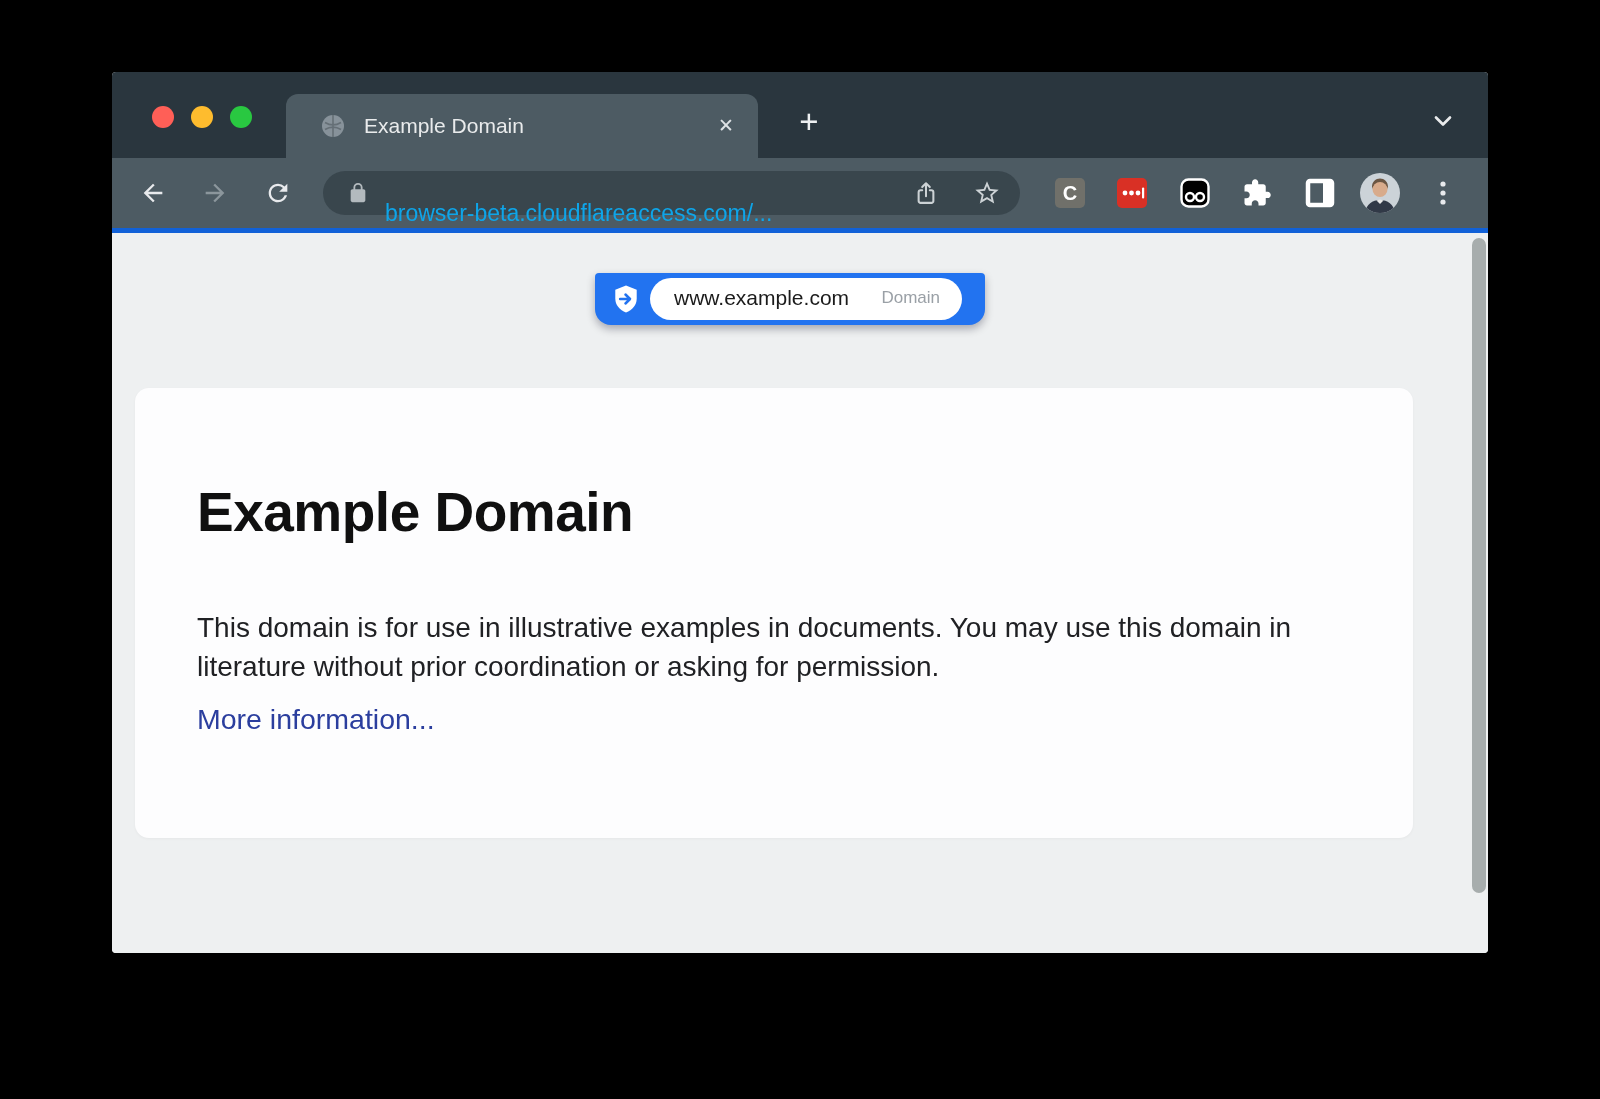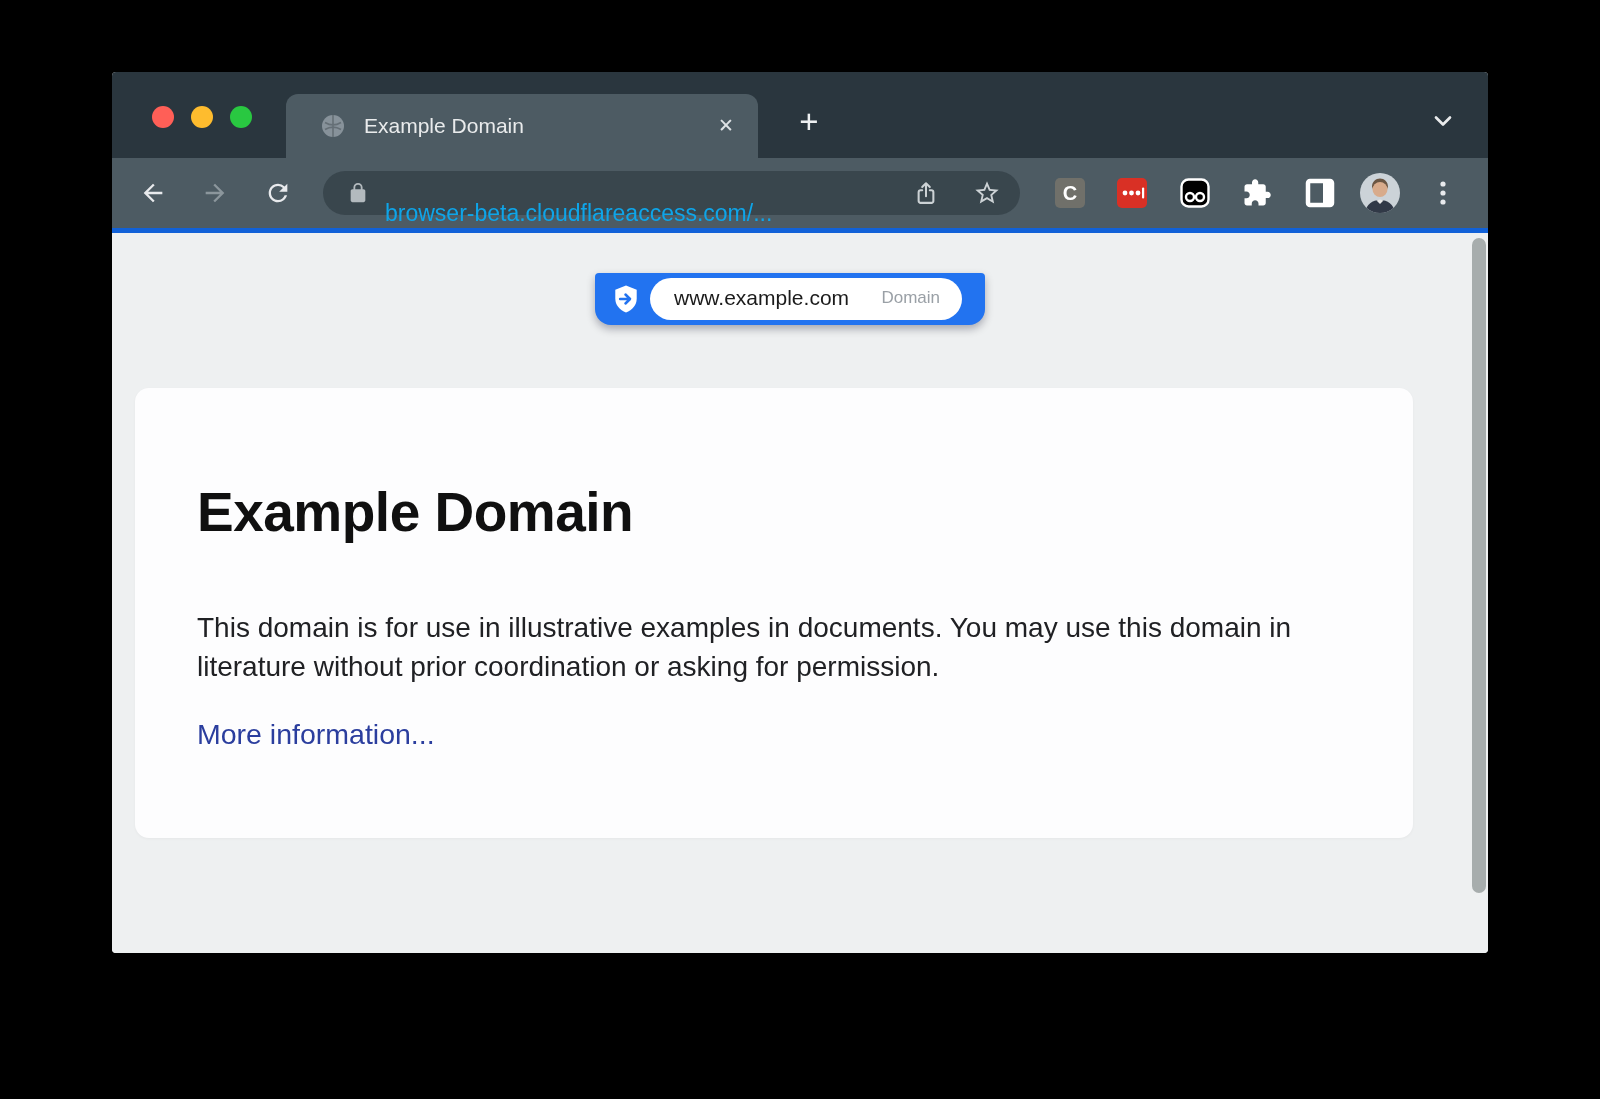--- a/index.html
+++ b/index.html
@@ -60,21 +60,21 @@
   .iso-shield { position:absolute; left:16px; top:11px; width:30px; height:30px; }
   .iso-inner { position:absolute; left:55px; top:5px; width:312px; height:42px;
                background:#fff; border-radius:21px; }
   .iso-host { position:absolute; left:24px; top:8px; font-size:21px; color:#1b1b1b; white-space:nowrap; }
   .iso-expand { position:absolute; right:22px; top:10px; font-size:17px; color:#9aa0a6; white-space:nowrap; }
 
   .card { position:absolute; left:23px; top:155px; width:1278px; height:450px;
           background:#fdfdfe; border-radius:14px; box-shadow:0 1px 3px rgba(0,0,0,.04); }
   .card h1 { margin:92px 0 0 62px; font-size:55px; font-weight:bold; color:#101010; letter-spacing:-.5px; }
   .card p  { margin:64px 62px 0 62px; max-width:1150px; font-size:28px; line-height:39px; color:#202124; }
-  .card a  { display:inline-block; margin:32px 0 0 62px; font-size:28.5px; color:#2b3e9e; text-decoration:none; }
+  .card a  { display:inline-block; margin:17px 0 0 62px; font-size:28.5px; color:#2b3e9e; text-decoration:none; }
 
   .scroll-thumb { position:absolute; left:1360px; top:5px; width:14px; height:655px;
                   background:#a7adad; border-radius:7px; }
 
   svg { display:block; }
 </style>
 </head>
 <body>
 
 <div class="stage">

